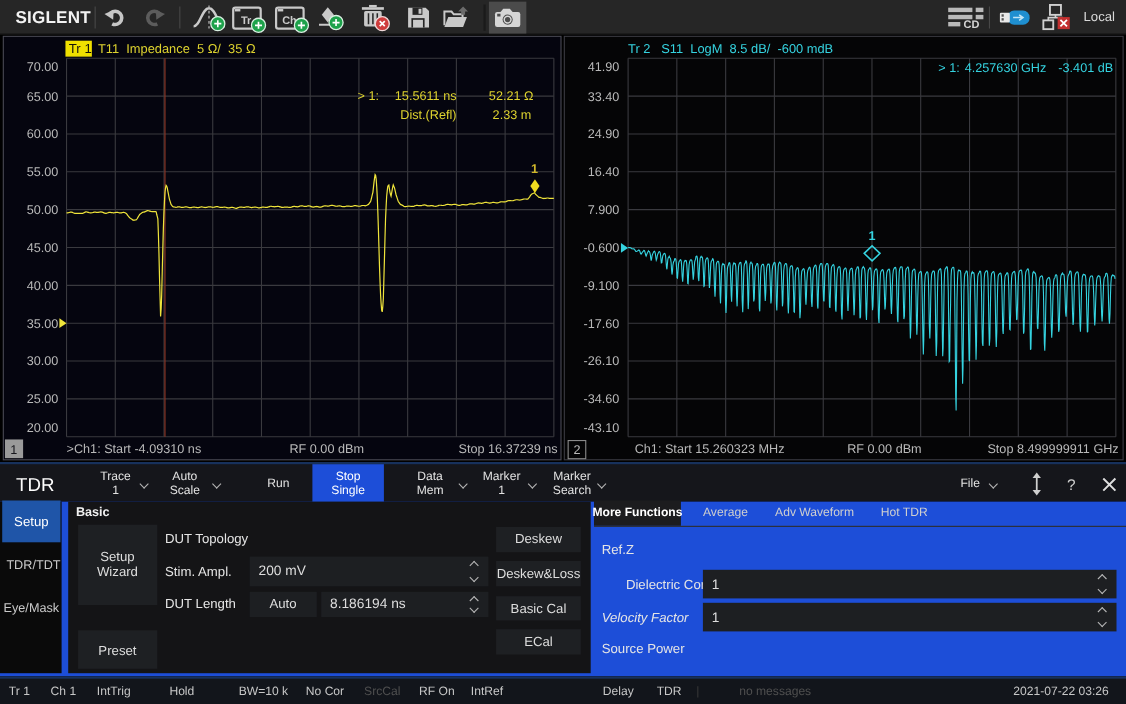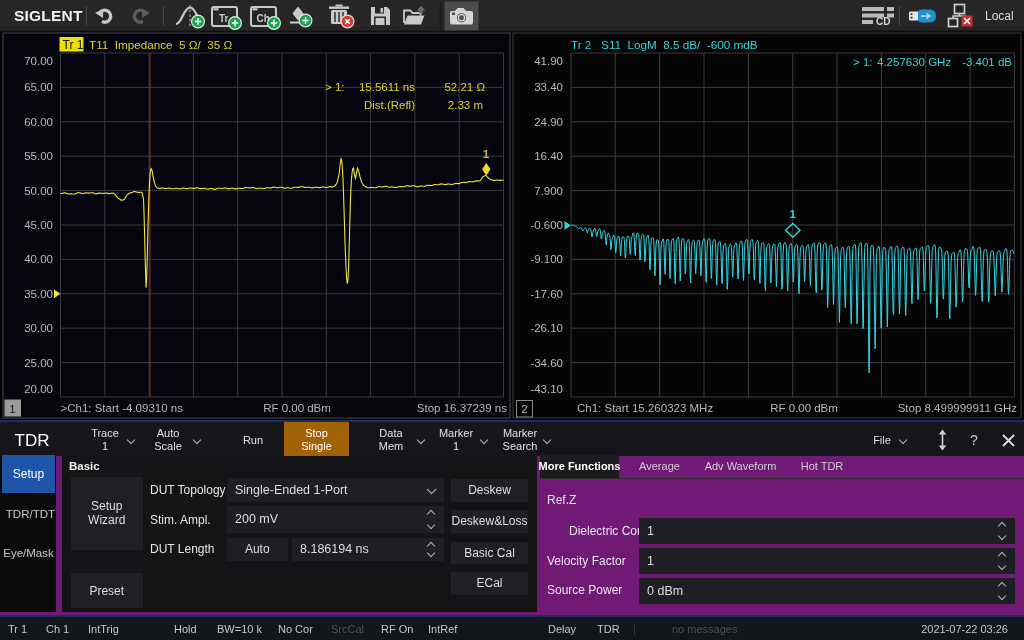--- a/index.html
+++ b/index.html
@@ -6,21 +6,21 @@
   font-family:"Liberation Sans",sans-serif; }
 #page { position:relative; width:1024px; height:640px; }
 .abs { position:absolute; }
 #toolbar { left:0; top:0; width:1024px; height:32px; }
 #chartwrap { left:0; top:32px; width:1024px; height:388px; }
 #menubar { left:0; top:420px; width:1024px; height:36px; background:#15161b;
   border-top:2px solid #17315c; color:#e2e2e2; }
 .mitem { position:absolute; top:0; height:36px; display:flex; flex-direction:column;
   justify-content:center; align-items:center; font-size:11px; line-height:13px;
   text-align:center; color:#e2e2e2; }
-#bottom { left:0; top:456px; width:1024px; height:159px; background:#701a75; }
+#bottom { left:0; top:456px; width:1024px; height:159px; background:#1d4ed8; }
 #statusbar { left:0; top:615px; width:1024px; height:25px; background:#12151b;
   border-top:2px solid #17315c; color:#c7c7c7; font-size:11px; }
 .st { position:absolute; top:6px; }
 .tab { position:absolute; width:53px; text-align:center; color:#c9c9c9; font-size:11.5px; }
 .btn { position:absolute; background:#1e2023; color:#dedede; font-size:12px;
   display:flex; align-items:center; justify-content:center; text-align:center; line-height:14px; }
 .fld { position:absolute; background:#1d1f22; color:#dedede; font-size:12.5px;
   display:flex; align-items:center; padding-left:8px; }
 .lbl { position:absolute; color:#e5e5e5; font-size:12px; white-space:nowrap; }
 .spin { position:absolute; right:8px; top:0; height:100%; width:9px; }
@@ -242,21 +242,21 @@
 </g>
 </svg></div>
 
 <div class="abs" id="menubar">
   <div class="mitem" style="left:2px; width:60px; font-size:17px; color:#fff;">TDR</div>
   <div class="mitem" style="left:80px; width:50px;">Trace<br>1</div>
       <div class="mchev" style="left:128px;"></div>
   <div class="mitem" style="left:140px; width:56px;">Auto<br>Scale</div>
       <div class="mchev" style="left:194px;"></div>
   <div class="mitem" style="left:222px; width:62px;">Run</div>
-  <div class="mitem" style="left:284px; width:65px; background:#a16207; color:#fff;">Stop<br>Single</div>
+  <div class="mitem" style="left:284px; width:65px; background:#1d4ed8; color:#fff;">Stop<br>Single</div>
   <div class="mitem" style="left:362px; width:58px;">Data<br>Mem</div>
       <div class="mchev" style="left:418px;"></div>
   <div class="mitem" style="left:428px; width:56px;">Marker<br>1</div>
       <div class="mchev" style="left:481px;"></div>
   <div class="mitem" style="left:492px; width:56px;">Marker<br>Search</div>
       <div class="mchev" style="left:544px;"></div>
   <div class="mitem" style="left:862px; width:40px;">File</div>
       <div class="mchev" style="left:900px;"></div>
   <div class="mitem" style="left:930px; width:24px;">
         <svg width="11" height="22" viewBox="0 0 11 22">
@@ -281,48 +281,46 @@
   <div class="abs tab" style="left:2px; top:52px;text-align:right;">TDR/TDT</div>
   <div class="abs tab" style="left:2px; top:91px;">Eye/Mask</div>
 
   <div class="abs" style="left:62px; top:0; width:475px; height:156px; background:#141416;"></div>
   <div class="abs" style="left:69px; top:4px; color:#f0f0f0; font-weight:bold; font-size:11.5px;">Basic</div>
   <div class="btn" style="left:71px; top:21px; width:71.5px; height:72.5px;">Setup<br>Wizard</div>
   <div class="btn" style="left:71px; top:117px; width:71.5px; height:35px;">Preset</div>
   <div class="lbl" style="left:150px; top:27px;">DUT Topology</div>
   <div class="lbl" style="left:150px; top:56.5px;">Stim. Ampl.</div>
   <div class="lbl" style="left:150px; top:86px;">DUT Length</div>
-  <div class="fld" style="left:227px; top:21.5px; width:217px; height:24px;">Single-Ended 1-Port<span class="drop"></span></div>
   <div class="fld" style="left:227px; top:50px; width:217px; height:26.5px;">200 mV<span class="spin"></span></div>
   <div class="btn" style="left:227px; top:81.5px; width:60.5px; height:23px; background:#1d1f22;">Auto</div>
   <div class="fld" style="left:292px; top:81.5px; width:152px; height:23px;">8.186194 ns<span class="spin"></span></div>
   <div class="btn" style="left:451px; top:23px; width:77px; height:22.5px;">Deskew</div>
   <div class="btn" style="left:451px; top:54px; width:77px; height:22.5px;">Deskew&amp;Loss</div>
   <div class="btn" style="left:451px; top:85.5px; width:77px; height:22.5px;">Basic Cal</div>
   <div class="btn" style="left:451px; top:116px; width:77px; height:22.5px;">ECal</div>
 </div>
 
 <div class="rtab" style="left:540px; width:79px; background:#1c1c1e; color:#fff; font-weight:bold;">More Functions</div>
 <div class="rtab" style="left:622px; width:75px;">Average</div>
 <div class="rtab" style="left:700px; width:81px;">Adv Waveform</div>
 <div class="rtab" style="left:784px; width:76px;">Hot TDR</div>
 <div class="abs" style="left:540px; top:477.5px; width:484px; height:1px; background:#2e2e2e;"></div>
 <div class="lbl" style="left:547px; top:493px;">Ref.Z</div>
 <div class="lbl" style="left:547px; top:523.5px;margin-left:22px;">Dielectric Const.</div>
-<div class="lbl" style="left:547px; top:553.5px;">Velocity Factor</div>
+<div class="lbl" style="left:547px; top:553.5px;font-style:italic;">Velocity Factor</div>
 <div class="lbl" style="left:547px; top:583px;">Source Power</div>
 <div class="fld" style="left:639px; top:518px; width:376px; height:26px;">1<span class="spin"></span></div>
 <div class="fld" style="left:639px; top:548px; width:376px; height:26px;">1<span class="spin"></span></div>
-<div class="fld" style="left:639px; top:578px; width:376px; height:26px;">0 dBm<span class="spin"></span></div>
 
 <div class="abs" id="statusbar">
   <span class="st" style="left:8px;">Tr 1</span>
   <span class="st" style="left:46px;">Ch 1</span>
   <span class="st" style="left:88px;">IntTrig</span>
-  <span class="st" style="left:154px;margin-left:20px;">Hold</span>
+  <span class="st" style="left:154px;">Hold</span>
   <span class="st" style="left:217px;">BW=10 k</span>
   <span class="st" style="left:278px;">No Cor</span>
   <span class="st" style="left:331px; color:#4f4f4f;">SrcCal</span>
   <span class="st" style="left:381px;">RF On</span>
   <span class="st" style="left:428px;">IntRef</span>
   <span class="st" style="left:477px;margin-top:28px;">Update On</span>
   <span class="st" style="left:548px;">Delay</span>
   <span class="st" style="left:597px;">TDR</span>
   <span class="st" style="left:633px; color:#3a3a3a;">|</span>
   <span class="st" style="left:672px; color:#4f4f4f;">no messages</span>

